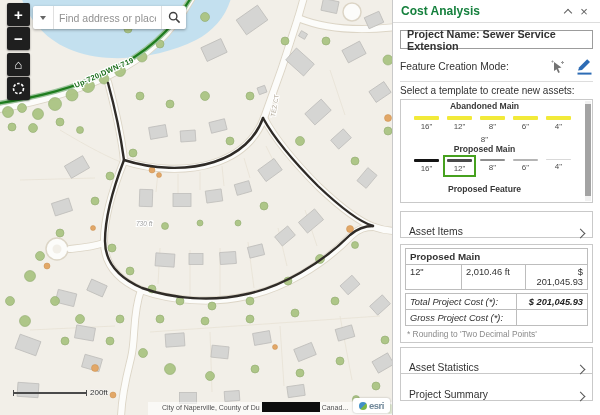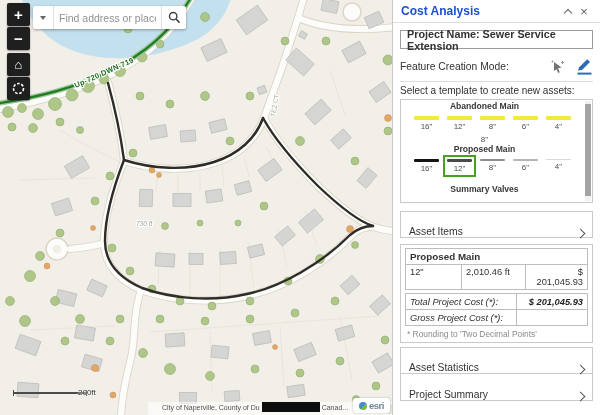--- a/index.html
+++ b/index.html
@@ -20,35 +20,35 @@
 
   .mapbtn { position:absolute; left:7px; width:23px; height:23px; background:#1f1f1f; color:#fff; border-radius:2px;
     display:flex; align-items:center; justify-content:center; font-size:15px; font-weight:bold; cursor:pointer; box-shadow:0 1px 2px rgba(0,0,0,.4); }
   .btn-zoom-in { top:3px; }
   .btn-zoom-out { top:27px; }
   .btn-home { top:53px; font-size:13px; }
   .btn-locate { top:77px; }
 
   .scalebar { position:absolute; left:13px; top:390px; width:74px; height:6px; border-left:1.5px solid #4a4a4a; border-right:1.5px solid #4a4a4a; }
   .scalebar::after { content:""; position:absolute; left:0; right:0; top:2px; height:1.5px; background:#4a4a4a; }
-  .scalelabel { position:absolute; left:78px; top:388px; font-size:8px; color:#333; text-shadow:0 0 2px #fff,0 0 2px #fff; }
+  .scalelabel { position:absolute; left:90px; top:388px; font-size:8px; color:#333; text-shadow:0 0 2px #fff,0 0 2px #fff; }
 
   .attribbar { position:absolute; left:148px; right:0; bottom:0; height:13px; background:rgba(255,255,255,.62); }
   .attrib { position:absolute; left:162px; top:402px; font-size:7px; color:#4f4f4f; white-space:nowrap;
     text-shadow:0 0 2px #fff; display:flex; align-items:center; gap:2px; }
   .redact { display:inline-block; width:58px; height:10px; background:#0d0d0d; }
   .esrilogo { position:absolute; right:2px; bottom:2px; width:37px; height:15px; background:#fff; border-radius:3px;
     box-shadow:0 0 2px rgba(0,0,0,.3); display:flex; align-items:center; justify-content:center; gap:2px; }
   .esriglobe { width:8px; height:8px; border-radius:50%; background:linear-gradient(135deg,#4290c6 0 52%,#7ab648 52% 100%); flex:none; }
   .esritext { font-size:9.5px; font-weight:bold; color:#6f8799; letter-spacing:-0.5px; }
 
   
   .panel { width:208px; height:415px; background:#fff; border-left:1px solid #c9c9c9; display:flex; flex-direction:column; overflow:hidden; flex:none; }
   .panel-header { height:23px; flex:none; display:flex; align-items:center; padding:0 8px; border-bottom:1px solid #ddd; }
-  .panel-title { font-size:12px; font-weight:bold; color:#1d4ed8; flex:1; }
+  .panel-title { font-size:12px; font-weight:bold; color:#15803d; flex:1; }
   .hdr-icon { width:16px; height:16px; display:flex; align-items:center; justify-content:center; cursor:pointer; color:#5f5f5f; }
   .chev-up { width:6px; height:6px; border-left:1.6px solid #5f5f5f; border-top:1.6px solid #5f5f5f; transform:rotate(45deg); margin-top:3px; }
   .close-x { font-size:13px; line-height:1; color:#5f5f5f; }
 
   .panel-body { flex:1; padding:7px 7px 0 7px; overflow:hidden; }
   .project-box { border:1px solid #9c9c9c; height:19px; display:flex; align-items:center; padding:0 6px;
     font-size:10.8px; font-weight:bold; color:#323232; margin-bottom:5px; }
   .feature-row { display:flex; align-items:center; height:25px; }
   .feature-label { font-size:10.3px; color:#323232; flex:1; }
   .tool { width:18px; height:20px; display:flex; flex-direction:column; align-items:center; justify-content:center; cursor:pointer; margin-left:8px; }
@@ -416,21 +416,21 @@
           <div class="titem">
             <span class="tline" style="background-color: rgb(181, 181, 181); height: 2px;"></span>
             <span class="tlabel">6"</span>
           </div>
           <div class="titem">
             <span class="tline" style="background-color: rgb(217, 217, 217); height: 1.5px;"></span>
             <span class="tlabel">4"</span>
           </div>
         </div>
 
-        <div class="tgroup-name" style="margin-top:7px">Summary Valves</div>
+        <div class="tgroup-name" style="margin-top:7px">Proposed Feature</div>
 
         <div class="tb-scroll">
             <div class="tb-thumb"></div>
           </div>
       </div>
 
       <div class="section-box mt8">
         <span class="section-label">Asset Items</span>
         <span class="chev-right"></span>
       </div>

